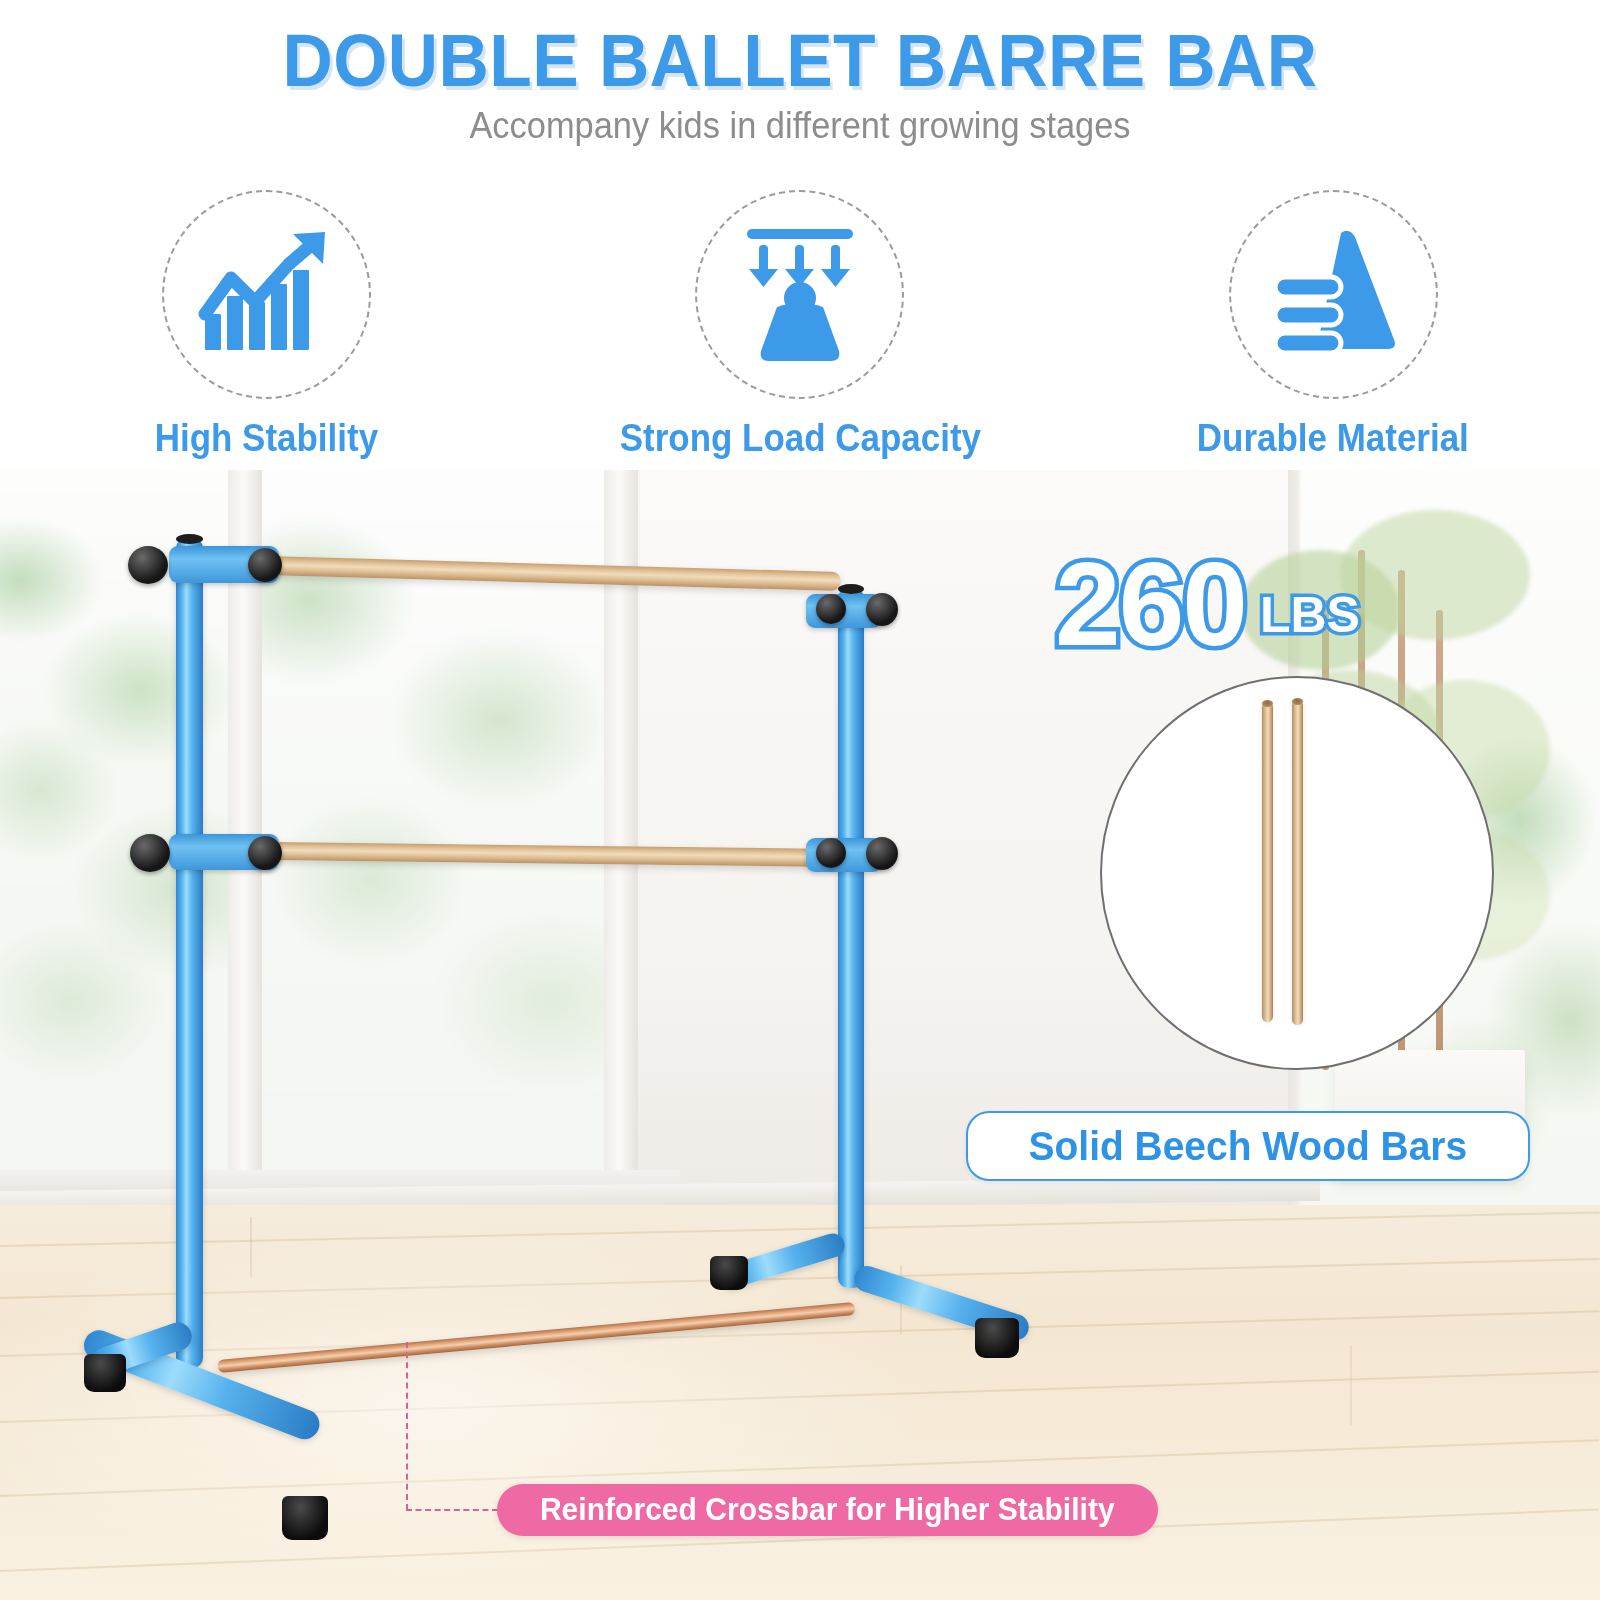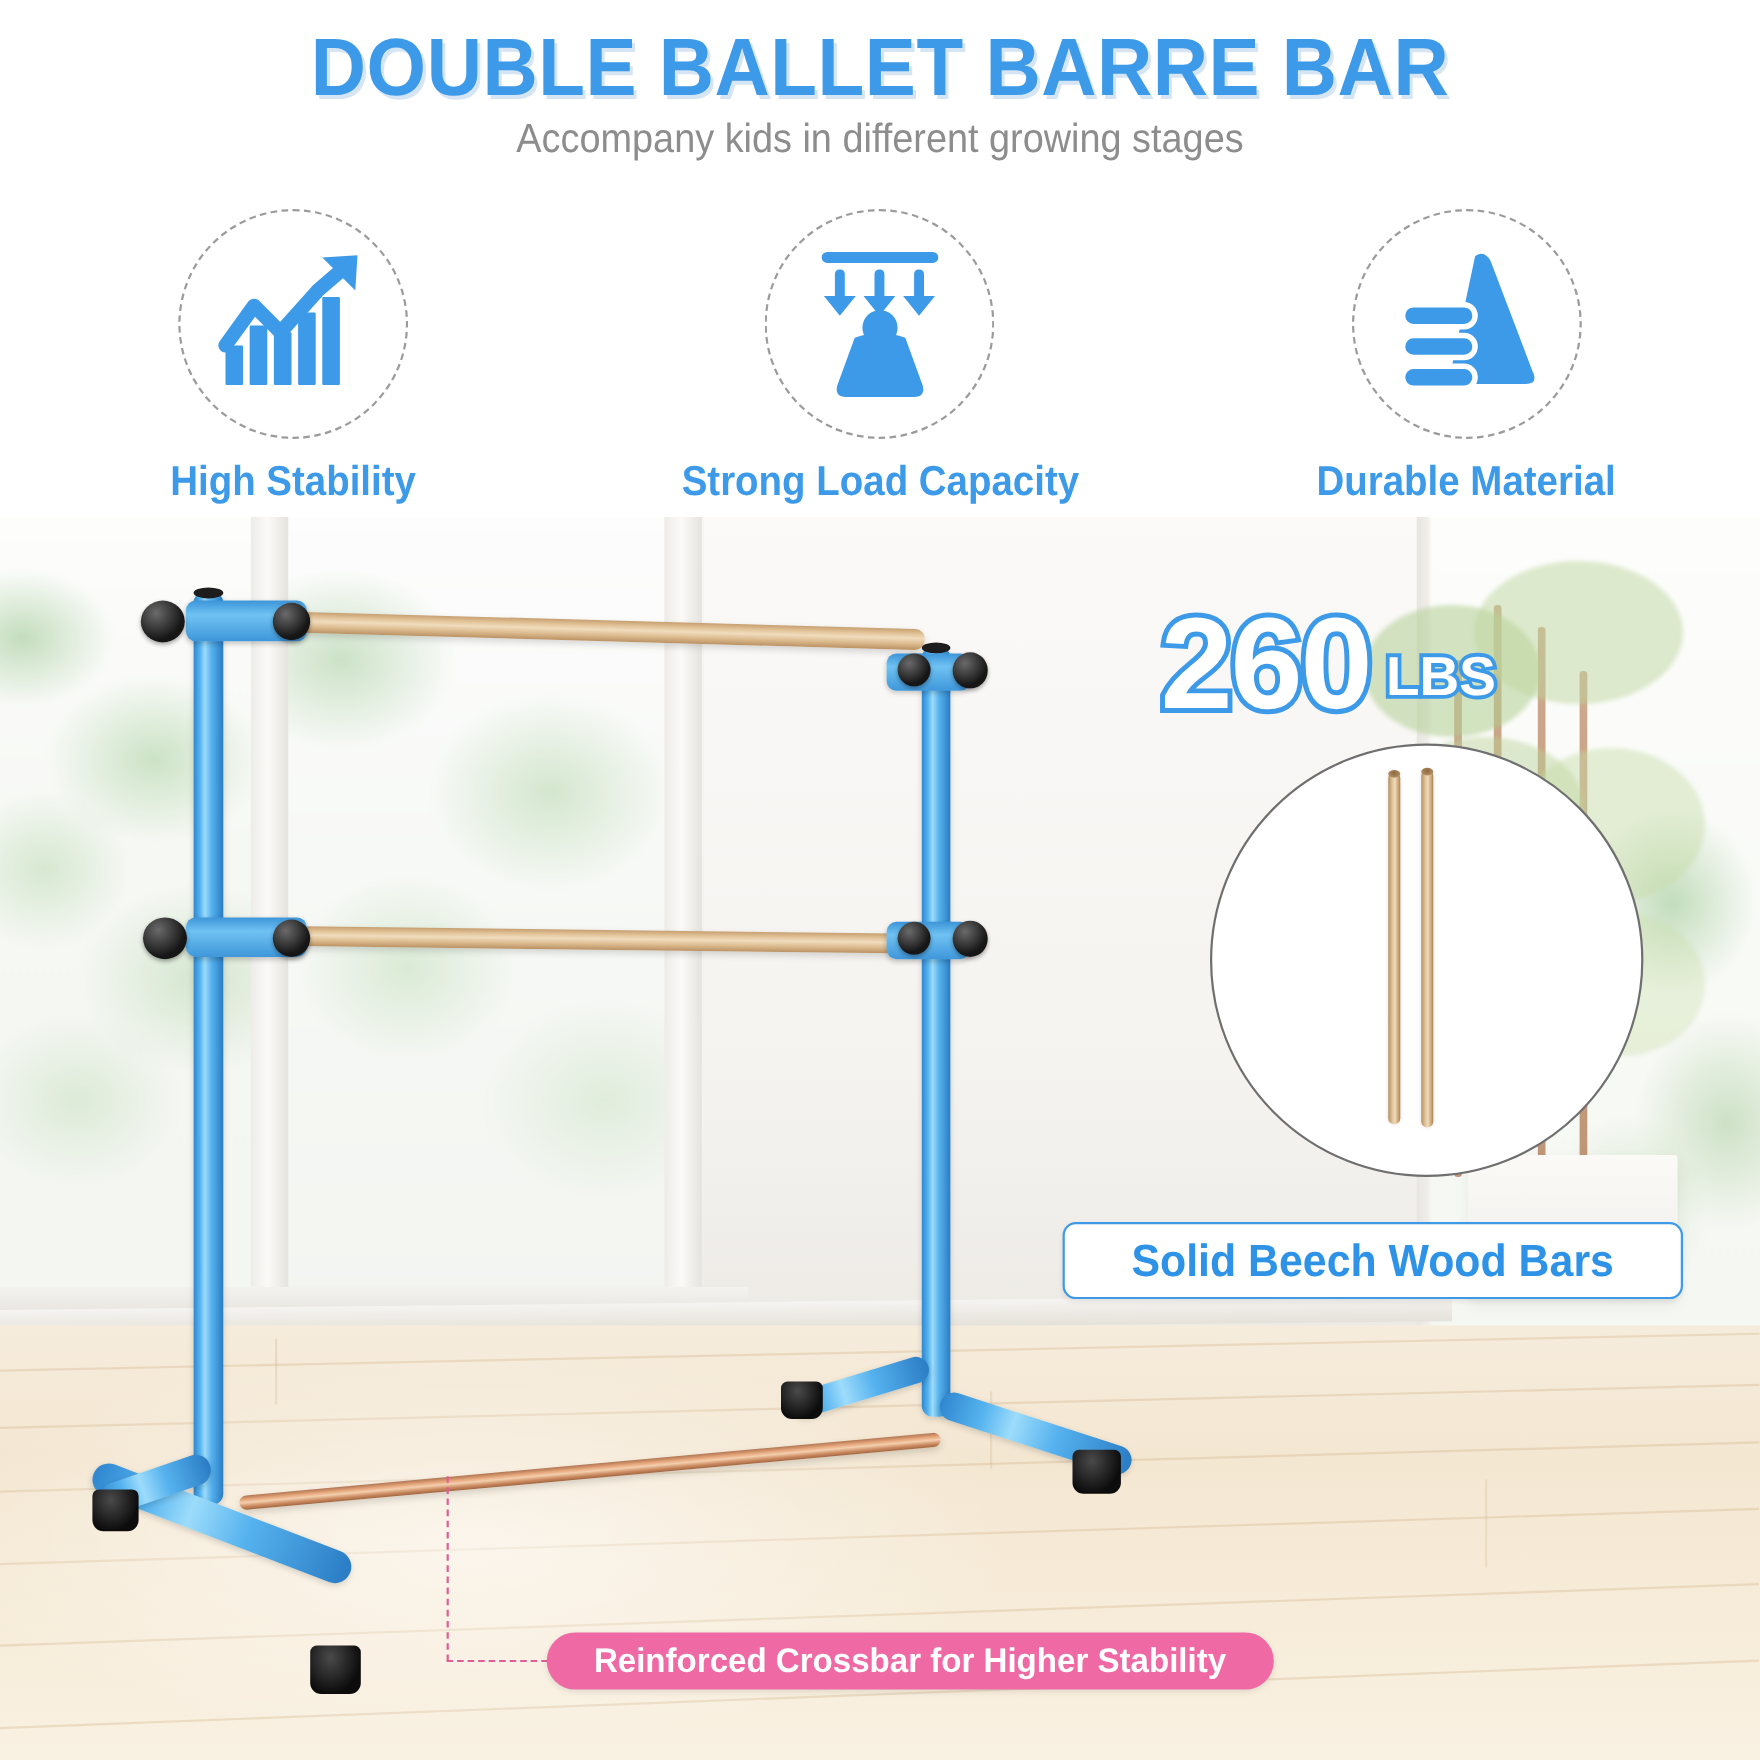--- a/index.html
+++ b/index.html
@@ -117,21 +117,21 @@
   .woodcircle{position:absolute;left:1100px;top:676px;width:390px;height:390px;border-radius:50%;
     background:#ffffff;border:2px solid #6f6f6f;overflow:hidden;}
   .dowel{position:absolute;width:11px;border-radius:6px;
     background:linear-gradient(90deg,#b48f62,#e0c59c 35%,#efdcbd 55%,#c8a071 85%,#a9814f);
     box-shadow:0 0 4px rgba(0,0,0,.12);}
   .dowel-top{position:absolute;width:11px;height:7px;border-radius:50%;
     background:radial-gradient(ellipse at 50% 40%, #8d6a43, #c09a6b);}
 
   
   .woodbadge{position:absolute;left:966px;top:1111px;width:560px;height:66px;
-    background:#ffffff;border:2px solid #3d9ae8;border-radius:12px;
+    background:#ffffff;border:2px solid #3d9ae8;border-radius:23px;
     display:flex;align-items:center;justify-content:center;
     box-shadow:0 2px 5px rgba(0,0,0,.07);}
   .woodbadge span{font-size:41px;font-weight:bold;color:#2e92e6;transform:scaleX(.95);white-space:nowrap;}
 
   .checklist{position:absolute;left:1078px;top:1222px;width:470px;}
   .chkrow{display:flex;align-items:center;height:68px;}
   .chkbox{position:relative;width:44px;height:44px;border:3px solid #3d9ae8;flex:none;}
   .chkmark{position:absolute;left:2px;top:-12px;width:58px;height:54px;}
   .chktext{margin-left:28px;font-size:38px;font-weight:bold;color:#3d9ae8;white-space:nowrap;transform:scaleX(.96);}
 

